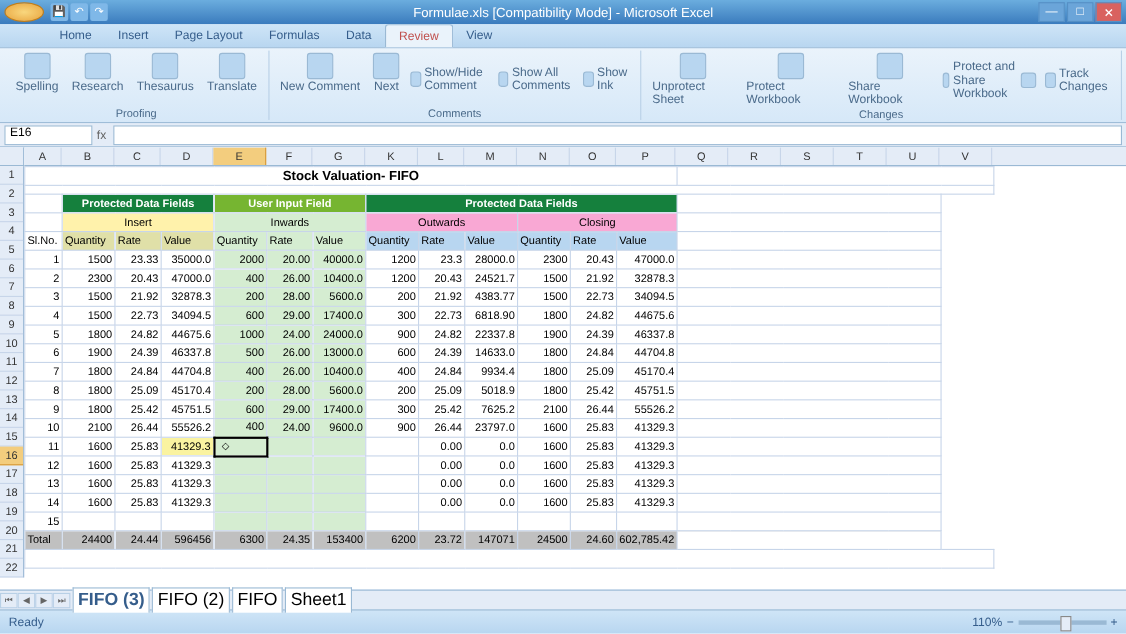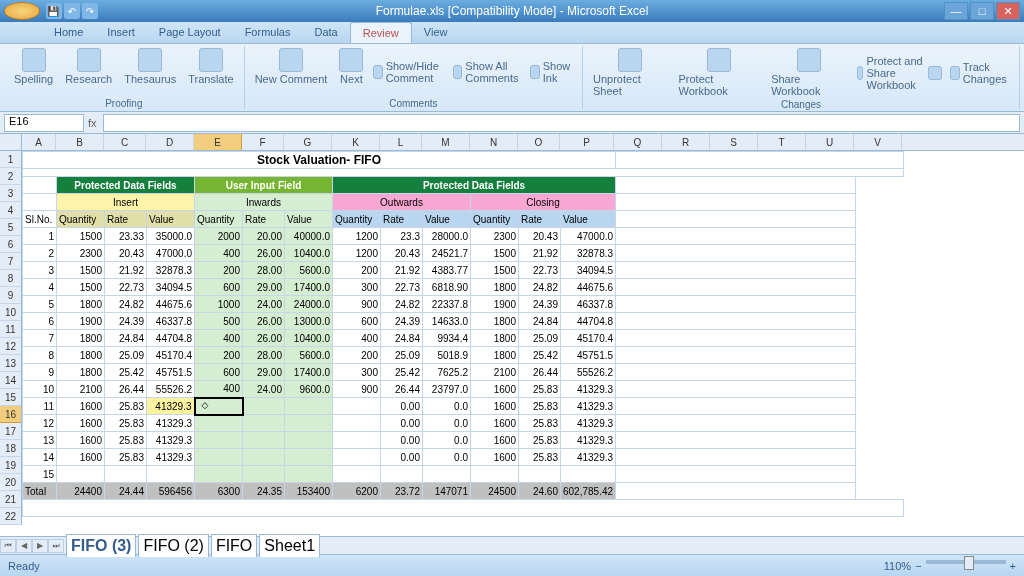--- a/index.html
+++ b/index.html
@@ -50,21 +50,21 @@
 .cells .hdr2{background:#d5edd1}
 .cells .hdr3{background:#b8d6f0}
 .cells .activecell{border:2px solid #000!important;position:relative}
 .cells .activecell::after{content:"◇";position:absolute;left:6px;top:1px;font-size:9px}
 .cells .highlight{background:#faf3a0}
 .scrollh{height:18px;background:#e4ecf7;display:flex;align-items:center;border-top:1px solid #9ab9d4}
 .scrollh .sheettab{padding:2px 4px;background:#fff;border:1px solid #9ab9d4;border-bottom:none;font-size:16px;margin-left:2px}
 .scrollh .sheettab.active{background:#fff;color:#355d8b;font-weight:bold}
 .scrollh .navbtn{width:16px;height:14px;background:#e4ecf7;border:1px solid #b8d0e6;font-size:8px;text-align:center;line-height:12px;color:#666}
 .statusbar{height:22px;background:linear-gradient(#cfe5f7,#b8d6f0);display:flex;align-items:center;padding:0 8px;font-size:10px;color:#355d8b;border-top:1px solid #9ab9d4}
-.statusbar .zoom{margin-left:auto;display:flex;align-items:flex-start;gap:4px}
+.statusbar .zoom{margin-left:auto;display:flex;align-items:center;gap:4px}
 .statusbar .slider{width:80px;height:4px;background:#9ab9d4;position:relative}
 .statusbar .slider::after{content:"";width:8px;height:12px;background:#e4ecf7;border:1px solid #888;position:absolute;left:38px;top:-4px}
 .corner{width:22px;height:17px;background:#e4ecf7;border-bottom:1px solid #9ab9d4;border-right:1px solid #9ab9d4}
 </style>
 </head>
 <body>
 
 <div class="titlebar">
   <span class="office-btn"></span>
   <div class="qat">

